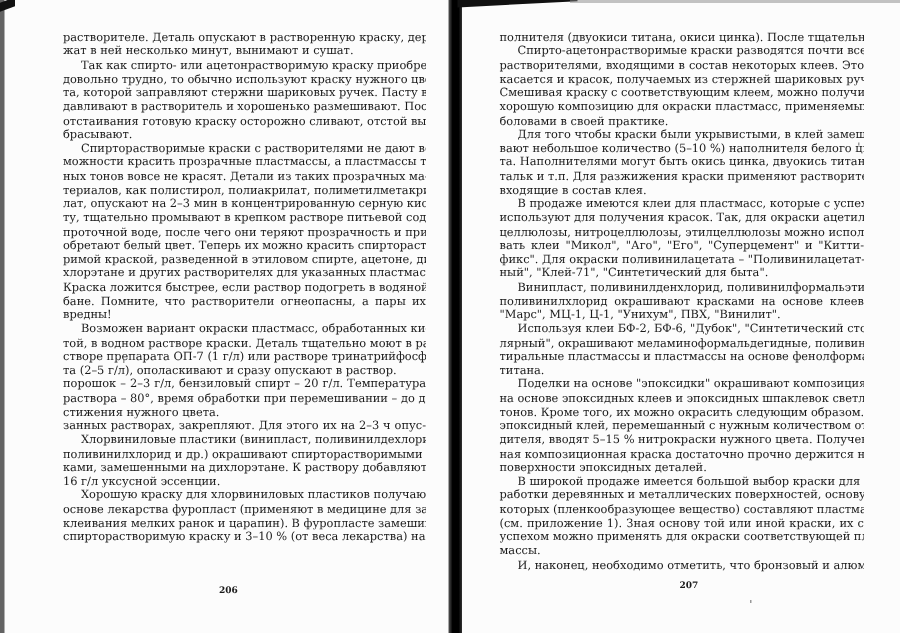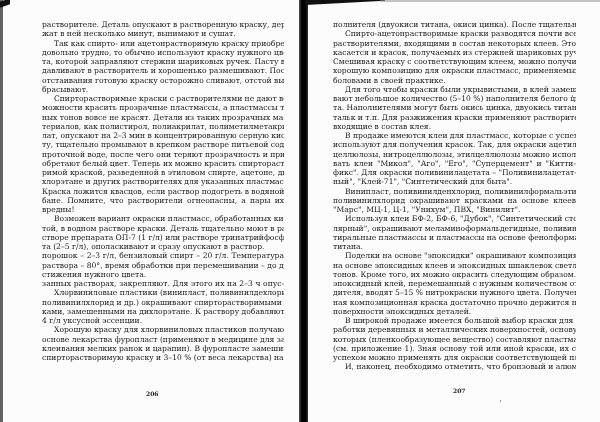--- a/index.html
+++ b/index.html
@@ -46,35 +46,35 @@
       <div class="line indent">Спирторастворимые краски с растворителями не дают воз-</div>
       <div class="line">можности красить прозрачные пластмассы, а пластмассы тем-</div>
       <div class="line">ных тонов вовсе не красят. Детали из таких прозрачных ма-</div>
       <div class="line">териалов, как полистирол, полиакрилат, полиметилметакри-</div>
       <div class="line">лат, опускают на 2–3 мин в концентрированную серную кисло-</div>
       <div class="line">ту, тщательно промывают в крепком растворе питьевой соды и</div>
       <div class="line">проточной воде, после чего они теряют прозрачность и при-</div>
       <div class="line">обретают белый цвет. Теперь их можно красить спирторастворимой</div>
       <div class="line">римой краской, разведенной в этиловом спирте, ацетоне, ди-</div>
       <div class="line">хлорэтане и других растворителях для указанных пластмасс.</div>
-      <div class="line">Краска ложится квасцов, если раствор подогреть в водяной</div>
+      <div class="line">Краска ложится быстрее, если раствор подогреть в водяной</div>
       <div class="line">бане. Помните, что растворители огнеопасны, а пары их</div>
       <div class="line last">вредны!</div>
       <div class="line indent">Возможен вариант окраски пластмасс, обработанных кисло-</div>
       <div class="line">той, в водном растворе краски. Деталь тщательно моют в ра-</div>
       <div class="line">створе препарата ОП-7 (1 г/л) или растворе тринатрийфосфа-</div>
       <div class="line last">та (2–5 г/л), ополаскивают и сразу опускают в раствор.</div>
       <div class="line">порошок – 2–3 г/л, бензиловый спирт – 20 г/л. Температура</div>
       <div class="line">раствора – 80°, время обработки при перемешивании – до до-</div>
       <div class="line last">стижения нужного цвета.</div>
       <div class="line">занных растворах, закрепляют. Для этого их на 2–3 ч опус-</div>
       <div class="line indent">Хлорвиниловые пластики (винипласт, поливинилдехлорид,</div>
       <div class="line">поливинилхлорид и др.) окрашивают спирторастворимыми крас-</div>
       <div class="line">ками, замешенными на дихлорэтане. К раствору добавляют</div>
-      <div class="line last">4 г/л уксусной эссенции.</div>
+      <div class="line last">16 г/л уксусной эссенции.</div>
       <div class="line indent">Хорошую краску для хлорвиниловых пластиков получают на</div>
       <div class="line">основе лекарства фуропласт (применяют в медицине для за-</div>
       <div class="line">клеивания мелких ранок и царапин). В фуропласте замешивают</div>
       <div class="line">спирторастворимую краску и 3–10 % (от веса лекарства) на-</div>
     </div>
   <div class="page right" id="right-page">
       <div class="line">полнителя (двуокиси титана, окиси цинка). После тщательно-</div>
       <div class="line indent">Спирто-ацетонрастворимые краски разводятся почти всеми</div>
       <div class="line">растворителями, входящими в состав некоторых клеев. Это</div>
       <div class="line">касается и красок, получаемых из стержней шариковых ручек.</div>
@@ -104,20 +104,21 @@
       <div class="line">тонов. Кроме того, их можно окрасить следующим образом. В</div>
       <div class="line">эпоксидный клей, перемешанный с нужным количеством отвер-</div>
       <div class="line">дителя, вводят 5–15 % нитрокраски нужного цвета. Получен-</div>
       <div class="line">ная композиционная краска достаточно прочно держится на</div>
       <div class="line last">поверхности эпоксидных деталей.</div>
       <div class="line indent">В широкой продаже имеется большой выбор краски для об-</div>
       <div class="line">работки деревянных и металлических поверхностей, основу</div>
       <div class="line">которых (пленкообразующее вещество) составляют пластмассы</div>
       <div class="line">(см. приложение 1). Зная основу той или иной краски, их с</div>
       <div class="line">успехом можно применять для окраски соответствующей пласт-</div>
+      <div class="line last">массы.</div>
       <div class="line indent">И, наконец, необходимо отметить, что бронзовый и алюми-</div>
     </div>
 
   <div class="pagenum left">206</div>
   <div class="pagenum right">207</div>
 
   <div class="speck" style="left:82px;top:240px"></div>
   <div class="speck" style="left:572px;top:95px"></div>
   <div class="speck" style="left:500px;top:400px"></div>
 </div>

